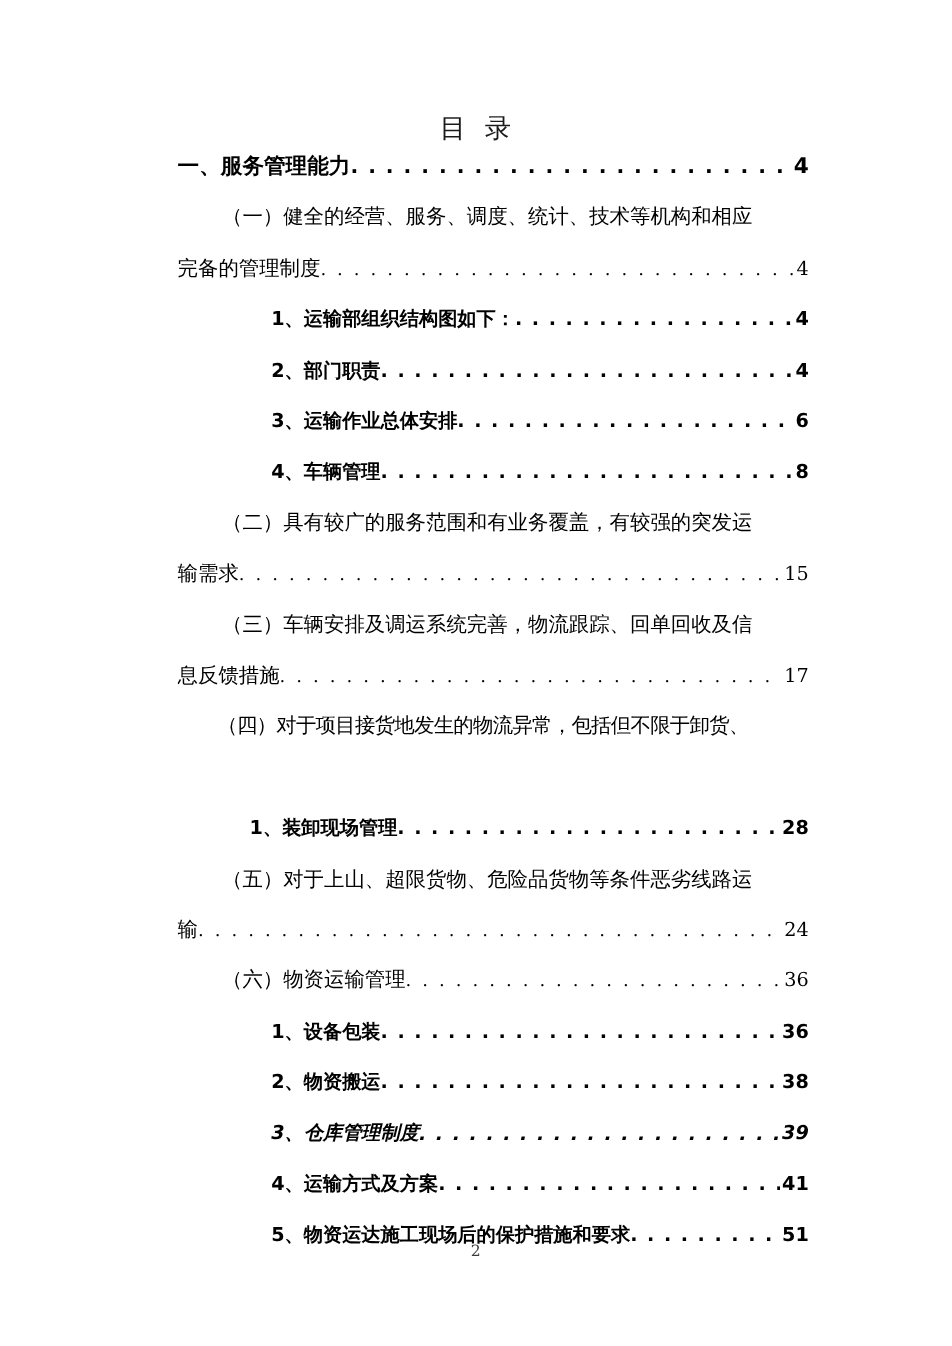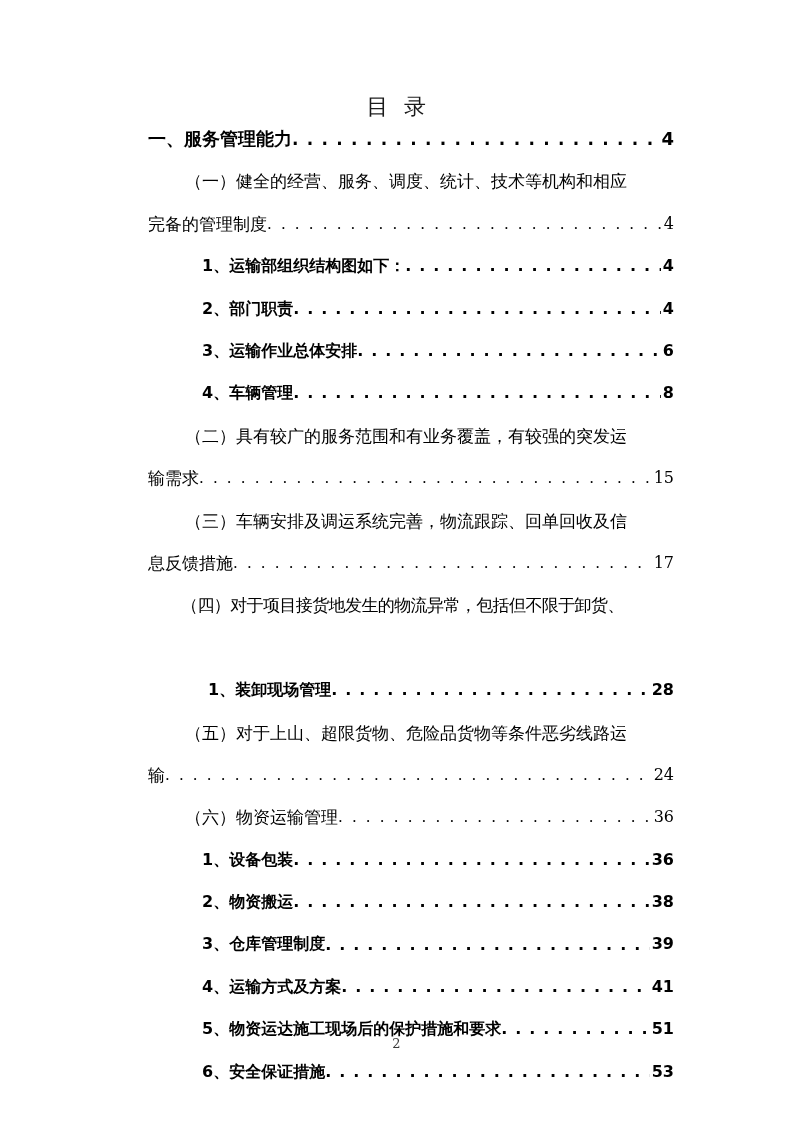--- a/index.html
+++ b/index.html
@@ -100,21 +100,21 @@
   
   .lvl3 .row { font-family: "DejaVu Sans", "Liberation Sans", sans-serif; }
   .lvl3 .ttl { font-weight: bold; font-size: 16px; }
   .lvl3 .leader::before { font-weight: bold; font-size: 16px; letter-spacing: 1.2px; }
   .lvl3 .pg { font-weight: bold; font-size: 16px; }
 
   
   .ind-l1   { margin-left: 0px; }
   .ind-l2   { margin-left: 37px; }
   .ind-l2t  { margin-left: 33px; }
-  .ind-l3   { margin-left: 54px; }
+  .ind-l3   { margin-left: 78px; }
   .ind-l3b  { margin-left: 60px; }
   .ind-cont { margin-left: 0px; }
 
   
   .tight { letter-spacing: -0.6px; }
 
   
   .folio {
     position: absolute;
     left: 0;
@@ -235,45 +235,38 @@
           <span class="pg">36</span>
         </div>
       </div>
       <div class="toc-entry lvl3" style="height: 42.4px;">
         <div class="row">
           <span class="ttl ind-l3">2、物资搬运</span>
           <span class="leader"></span>
           <span class="pg">38</span>
         </div>
       </div>
-      <div class="toc-entry lvl3" style="height: 42.4px;">
+      <div class="toc-entry lvl3" style="height: 42.4px; font-style: italic;">
         <div class="row">
           <span class="ttl ind-l3">3、仓库管理制度</span>
           <span class="leader"></span>
           <span class="pg">39</span>
         </div>
       </div>
       <div class="toc-entry lvl3" style="height: 42.4px;">
         <div class="row">
           <span class="ttl ind-l3">4、运输方式及方案</span>
           <span class="leader"></span>
           <span class="pg">41</span>
         </div>
       </div>
       <div class="toc-entry lvl3" style="height: 42.4px;">
         <div class="row">
           <span class="ttl ind-l3">5、物资运达施工现场后的保护措施和要求</span>
           <span class="leader"></span>
           <span class="pg">51</span>
         </div>
       </div>
-      <div class="toc-entry lvl3" style="height: 42.4px;">
-        <div class="row">
-          <span class="ttl ind-l3">6、安全保证措施</span>
-          <span class="leader"></span>
-          <span class="pg">53</span>
-        </div>
-      </div>
     </div>
 
   <div class="folio">2</div>
 
 </div>
 
 </body></html>

